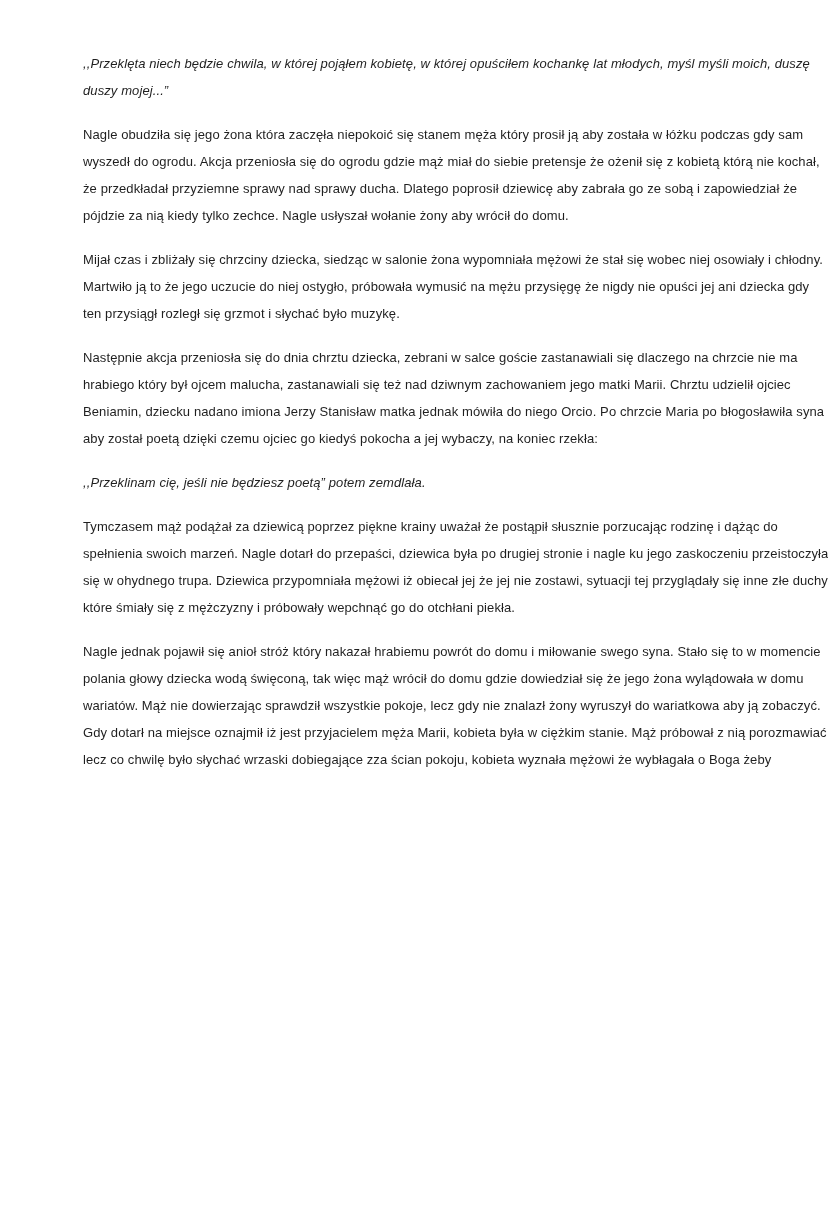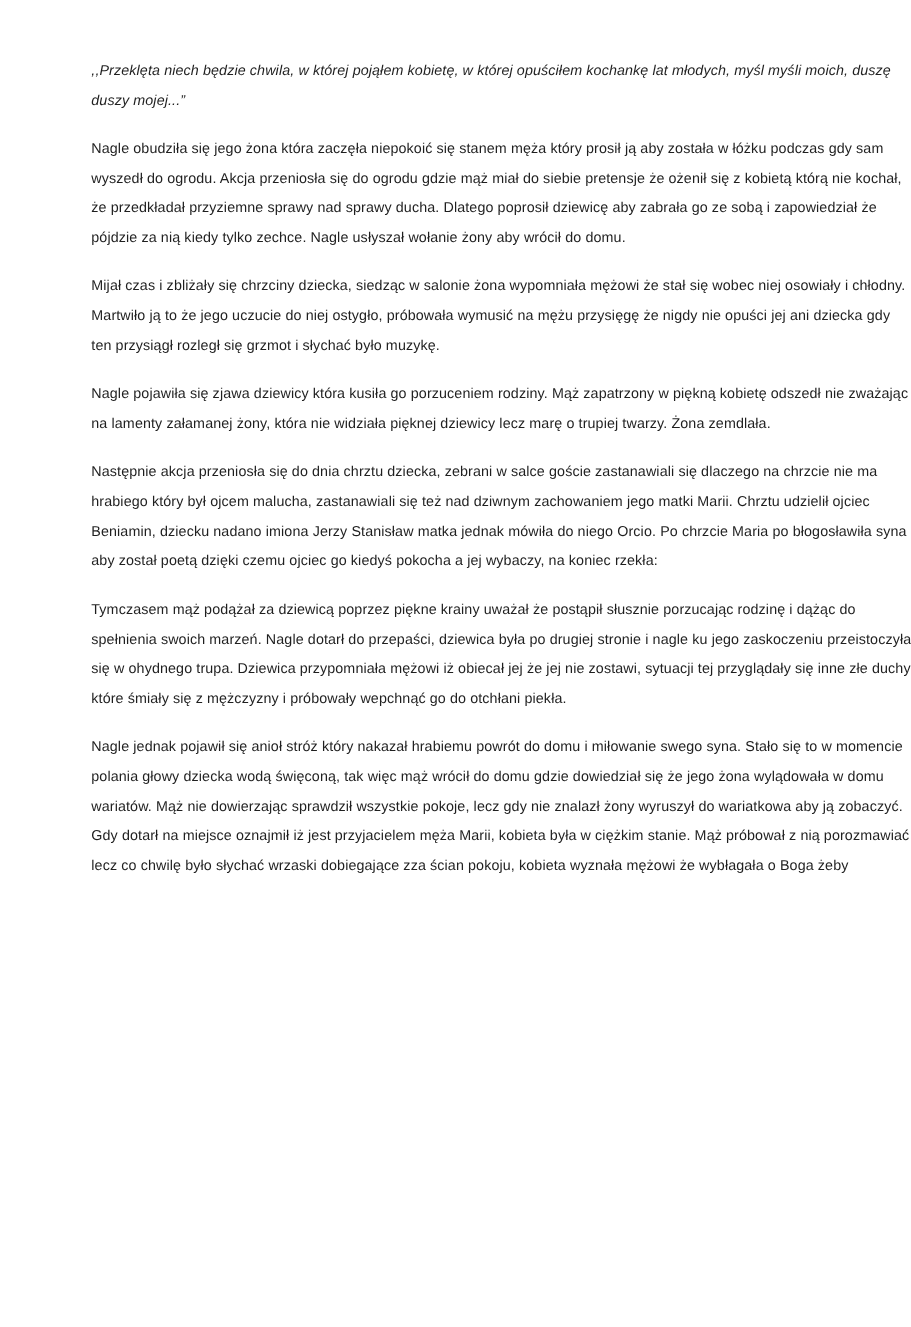--- a/index.html
+++ b/index.html
@@ -33,17 +33,17 @@
     font-weight: 400;
   }
 </style>
 </head>
 <body>
 
 <div class="doc" id="doc">
     <p class="para italic"><span class="">,,Przeklęta niech będzie chwila, w której pojąłem kobietę, w której opuściłem kochankę lat młodych, myśl myśli moich, duszę duszy mojej...”</span></p>
     <p class="para"><span class="">Nagle obudziła się jego żona która zaczęła niepokoić się stanem męża który prosił ją aby została w łóżku podczas gdy sam wyszedł do ogrodu. Akcja przeniosła się do ogrodu gdzie mąż miał do siebie pretensje że ożenił się z kobietą którą nie kochał, że przedkładał przyziemne sprawy nad sprawy ducha. Dlatego poprosił dziewicę aby zabrała go ze sobą i zapowiedział że pójdzie za nią kiedy tylko zechce. Nagle usłyszał wołanie żony aby wrócił do domu.</span></p>
     <p class="para"><span class="">Mijał czas i zbliżały się chrzciny dziecka, siedząc w salonie żona wypomniała mężowi że stał się wobec niej osowiały i chłodny. Martwiło ją to że jego uczucie do niej ostygło, próbowała wymusić na mężu przysięgę że nigdy nie opuści jej ani dziecka gdy ten przysiągł rozległ się grzmot i słychać było muzykę.</span></p>
-    <p class="para"><span class="">Nagle pojawiła się zjawa dziewicy która kusiła go porzuceniem rodziny. Mąż zapatrzony w piękną kobietę odszedł nie zważając na lamenty załamanej żony, która nie widziała pięknej dziewicy lecz marę o trupiej twarzy. Żona zemdlała.</span></p>
     <p class="para"><span class="">Następnie akcja przeniosła się do dnia chrztu dziecka, zebrani w salce goście zastanawiali się dlaczego na chrzcie nie ma hrabiego który był ojcem malucha, zastanawiali się też nad dziwnym zachowaniem jego matki Marii. Chrztu udzielił ojciec Beniamin, dziecku nadano imiona Jerzy Stanisław matka jednak mówiła do niego </span><span class="bold">Orcio.</span><span class=""> Po chrzcie Maria po błogosławiła syna aby został poetą dzięki czemu ojciec go kiedyś pokocha a jej wybaczy, na koniec rzekła:</span></p>
+    <p class="para italic"><span class="">,,Przeklinam cię, jeśli nie będziesz poetą” potem zemdlała.</span></p>
     <p class="para"><span class="">Tymczasem mąż podążał za dziewicą poprzez piękne krainy uważał że postąpił słusznie porzucając rodzinę i dążąc do spełnienia swoich marzeń. Nagle dotarł do przepaści, dziewica była po drugiej stronie i nagle ku jego zaskoczeniu przeistoczyła się w ohydnego </span><span class="bold">trupa.</span><span class=""> Dziewica przypomniała mężowi iż obiecał jej że jej nie zostawi, sytuacji tej przyglądały się inne złe duchy które śmiały się z mężczyzny i próbowały wepchnąć go do otchłani piekła.</span></p>
     <p class="para"><span class="">Nagle jednak pojawił się anioł stróż który nakazał hrabiemu powrót do domu </span><span class="bold">i miłowanie swego syna.</span><span class=""> Stało się to w momencie polania głowy dziecka wodą święconą, tak więc mąż wrócił do domu gdzie dowiedział się że jego żona wylądowała w domu wariatów. Mąż nie dowierzając sprawdził wszystkie pokoje, lecz gdy nie znalazł żony wyruszył do wariatkowa aby ją zobaczyć. Gdy dotarł na miejsce oznajmił iż jest przyjacielem męża Marii, kobieta była w ciężkim stanie. Mąż próbował z nią porozmawiać lecz co chwilę było słychać wrzaski dobiegające zza ścian pokoju, kobieta wyznała mężowi że wybłagała o Boga żeby</span></p>
   </div>
 
 </body></html>

